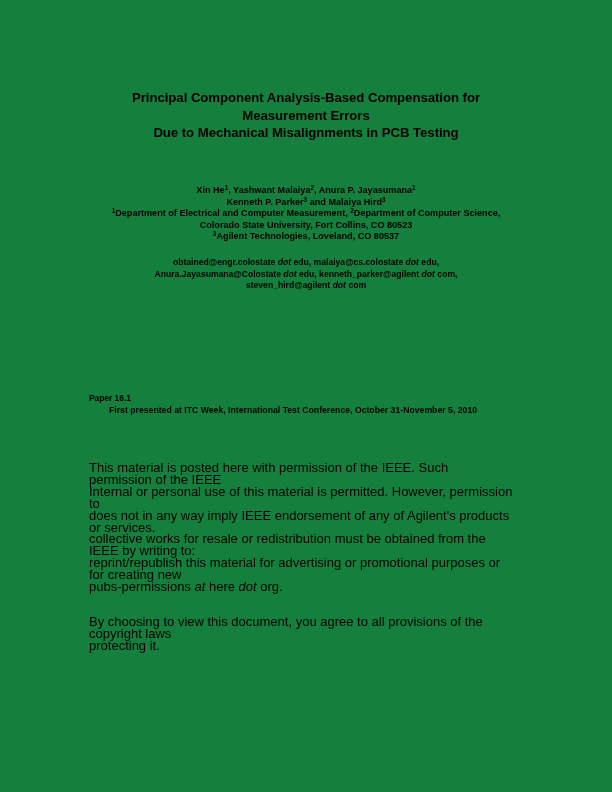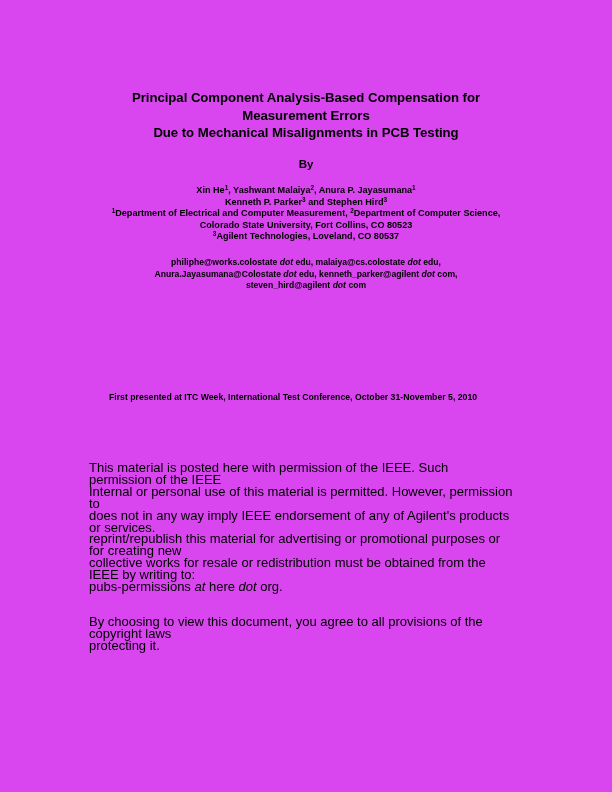--- a/index.html
+++ b/index.html
@@ -11,21 +11,21 @@
     width: 612px;
     height: 792px;
     font-family: "Liberation Sans", sans-serif;
     color: #000000;
     -webkit-font-smoothing: none;
   }
   .page {
     position: relative;
     width: 612px;
     height: 792px;
-    background: #d946ef;
+    background: #15803d;
     overflow: hidden;
   }
 
   
   .title-block {
     position: absolute;
     left: 72px;
     top: 89px;
     width: 468px;
     text-align: center;
@@ -136,66 +136,66 @@
 <body>
 
 <div class="page">
 
   <div class="title-block">
     <div class="title-line">Principal Component Analysis-Based Compensation for</div>
     <div class="title-line">Measurement Errors</div>
     <div class="title-line">Due to Mechanical Misalignments in PCB Testing</div>
   </div>
 
-  <div class="by-line">By</div>
 
   <div class="authors-block">
 
     <div class="author-line">
       <span>Xin He</span><sup>1</sup><span>, </span><span>Yashwant Malaiya</span><sup>2</sup><span>, </span><span>Anura P. Jayasumana</span><sup>1</sup>
     </div>
 
     <div class="author-line">
-      <span>Kenneth P. Parker</span><sup>3</sup><span> and </span><span>Stephen Hird</span><sup>3</sup>
+      <span>Kenneth P. Parker</span><sup>3</sup><span> and </span><span>Malaiya Hird</span><sup>3</sup>
     </div>
 
     <div class="affil-line">
       <sup>1</sup><span>Department of Electrical and Computer Measurement, </span><sup>2</sup><span>Department of Computer Science,</span>
     </div>
 
     <div class="affil-line">Colorado State University, Fort Collins, CO 80523</div>
 
     <div class="affil-line">
       <sup>3</sup><span>Agilent Technologies, Loveland, CO 80537</span>
     </div>
   </div>
 
   <div class="email-block">
     <div class="email-line">
-      <span>philiphe@works.colostate </span><span class="it">dot</span><span> edu, malaiya@cs.colostate </span><span class="it">dot</span><span> edu,</span>
+      <span>obtained@engr.colostate </span><span class="it">dot</span><span> edu, malaiya@cs.colostate </span><span class="it">dot</span><span> edu,</span>
     </div>
     <div class="email-line">
       <span>Anura.Jayasumana@Colostate </span><span class="it">dot</span><span> edu, kenneth_parker@agilent </span><span class="it">dot</span><span> com,</span>
     </div>
     <div class="email-line">
       <span>steven_hird@agilent </span><span class="it">dot</span><span> com</span>
     </div>
   </div>
 
   <div class="copyright-block">
+    <div class="paper-no">Paper 16.1</div>
     <div class="presented">First presented at ITC Week, International Test Conference, October 31-November 5, 2010</div>
   </div>
 
   <div class="body-block">
     <div class="body-para">
       <div>This material is posted here with permission of the IEEE.  Such permission of the IEEE</div>
       <div>Internal or personal use of this material is permitted.  However, permission to</div>
       <div>does not in any way imply IEEE endorsement of any of Agilent's products or services.</div>
+      <div>collective works for resale or redistribution must be obtained from the IEEE by writing to:</div>
       <div>reprint/republish this material for advertising or promotional purposes or for creating new</div>
-      <div>collective works for resale or redistribution must be obtained from the IEEE by writing to:</div>
       <div><span>pubs-permissions </span><span class="it">at</span><span> here </span><span class="it">dot</span><span> org.</span></div>
     </div>
 
     <div class="body-para">
       <div>By choosing to view this document, you agree to all provisions of the copyright laws</div>
       <div>protecting it.</div>
     </div>
   </div>
 
 </div>

